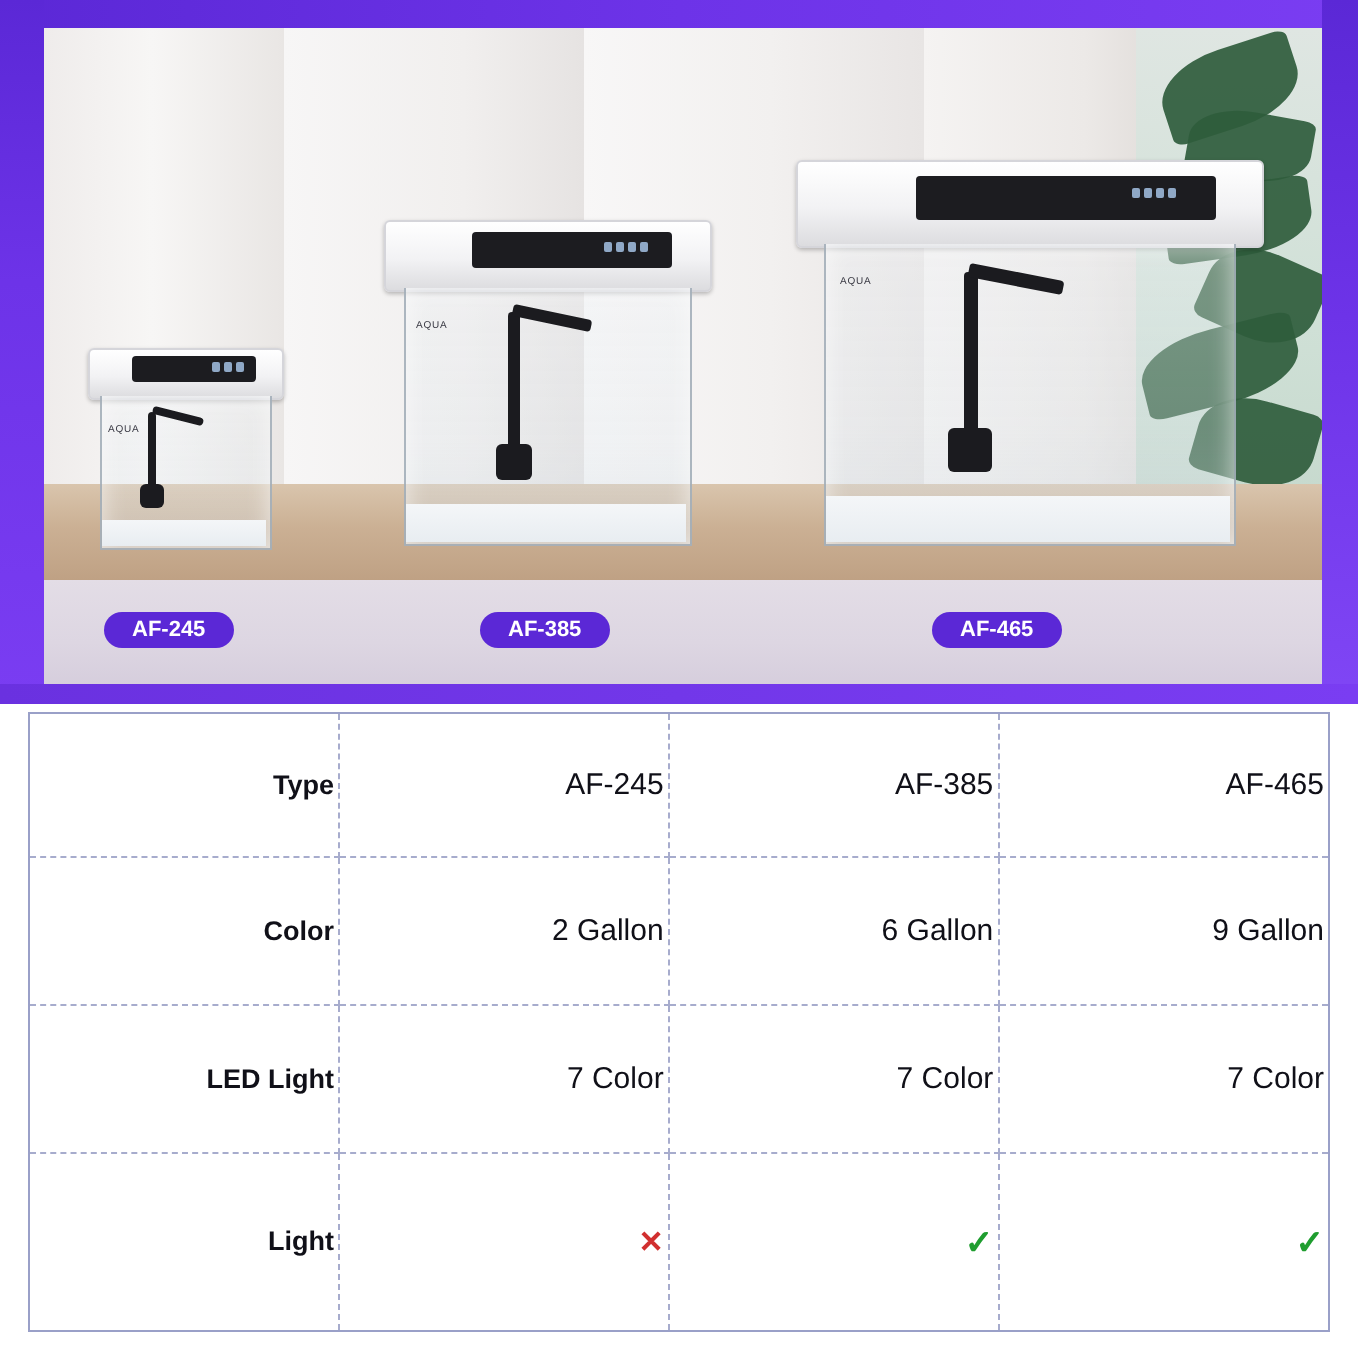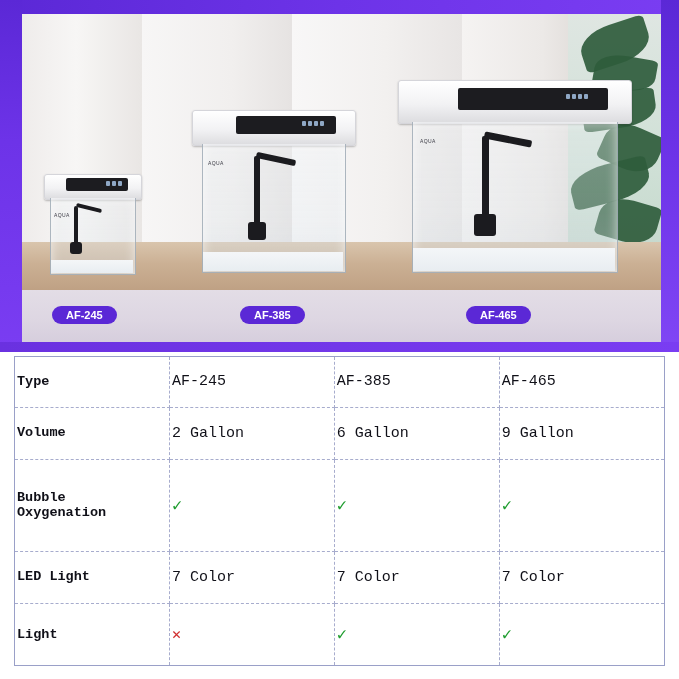--- a/index.html
+++ b/index.html
@@ -144,26 +144,25 @@
     box-sizing:border-box;
   }
   table{
     width:100%;height:100%;
     border-collapse:collapse;
     table-layout:fixed;
   }
   td{
     border-bottom:1px dashed #a7accd;
     border-right:1px dashed #a7accd;
-    text-align:left;
+    text-align:right;
     vertical-align:middle;
     font-size:14.5px;
     color:#101018;
     padding:0 2px;
-    font-family:Liberation Mono, monospace;
   }
   tr:last-child td{border-bottom:none;}
   td:last-child{border-right:none;}
   td.rowhead{
     font-weight:bold;
     font-size:13.5px;
     width:150px;
     line-height:1.15;
   }
   td.val{font-size:15px;}
@@ -259,33 +258,24 @@
   <div id="table-wrap">
     <table>
       <tbody id="table-body">
           <tr>
             <td class="rowhead">Type</td>
             <td class="val">AF-245</td>
             <td class="val">AF-385</td>
             <td class="val">AF-465</td>
           </tr>
           <tr>
-            <td class="rowhead">Volume</td>
+            <td class="rowhead">Color</td>
             <td class="val">2 Gallon</td>
             <td class="val">6 Gallon</td>
             <td class="val">9 Gallon</td>
-          </tr>
-          <tr>
-            <td class="rowhead">
-              <div>Bubble</div>
-              <div>Oxygenation</div>
-            </td>
-            <td class="val"><span class="mark-yes">✓</span></td>
-            <td class="val"><span class="mark-yes">✓</span></td>
-            <td class="val"><span class="mark-yes">✓</span></td>
           </tr>
           <tr>
             <td class="rowhead">LED Light</td>
             <td class="val">7 Color</td>
             <td class="val">7 Color</td>
             <td class="val">7 Color</td>
           </tr>
           <tr>
             <td class="rowhead">Light</td>
             <td class="val"><span class="mark-no">✕</span></td>

